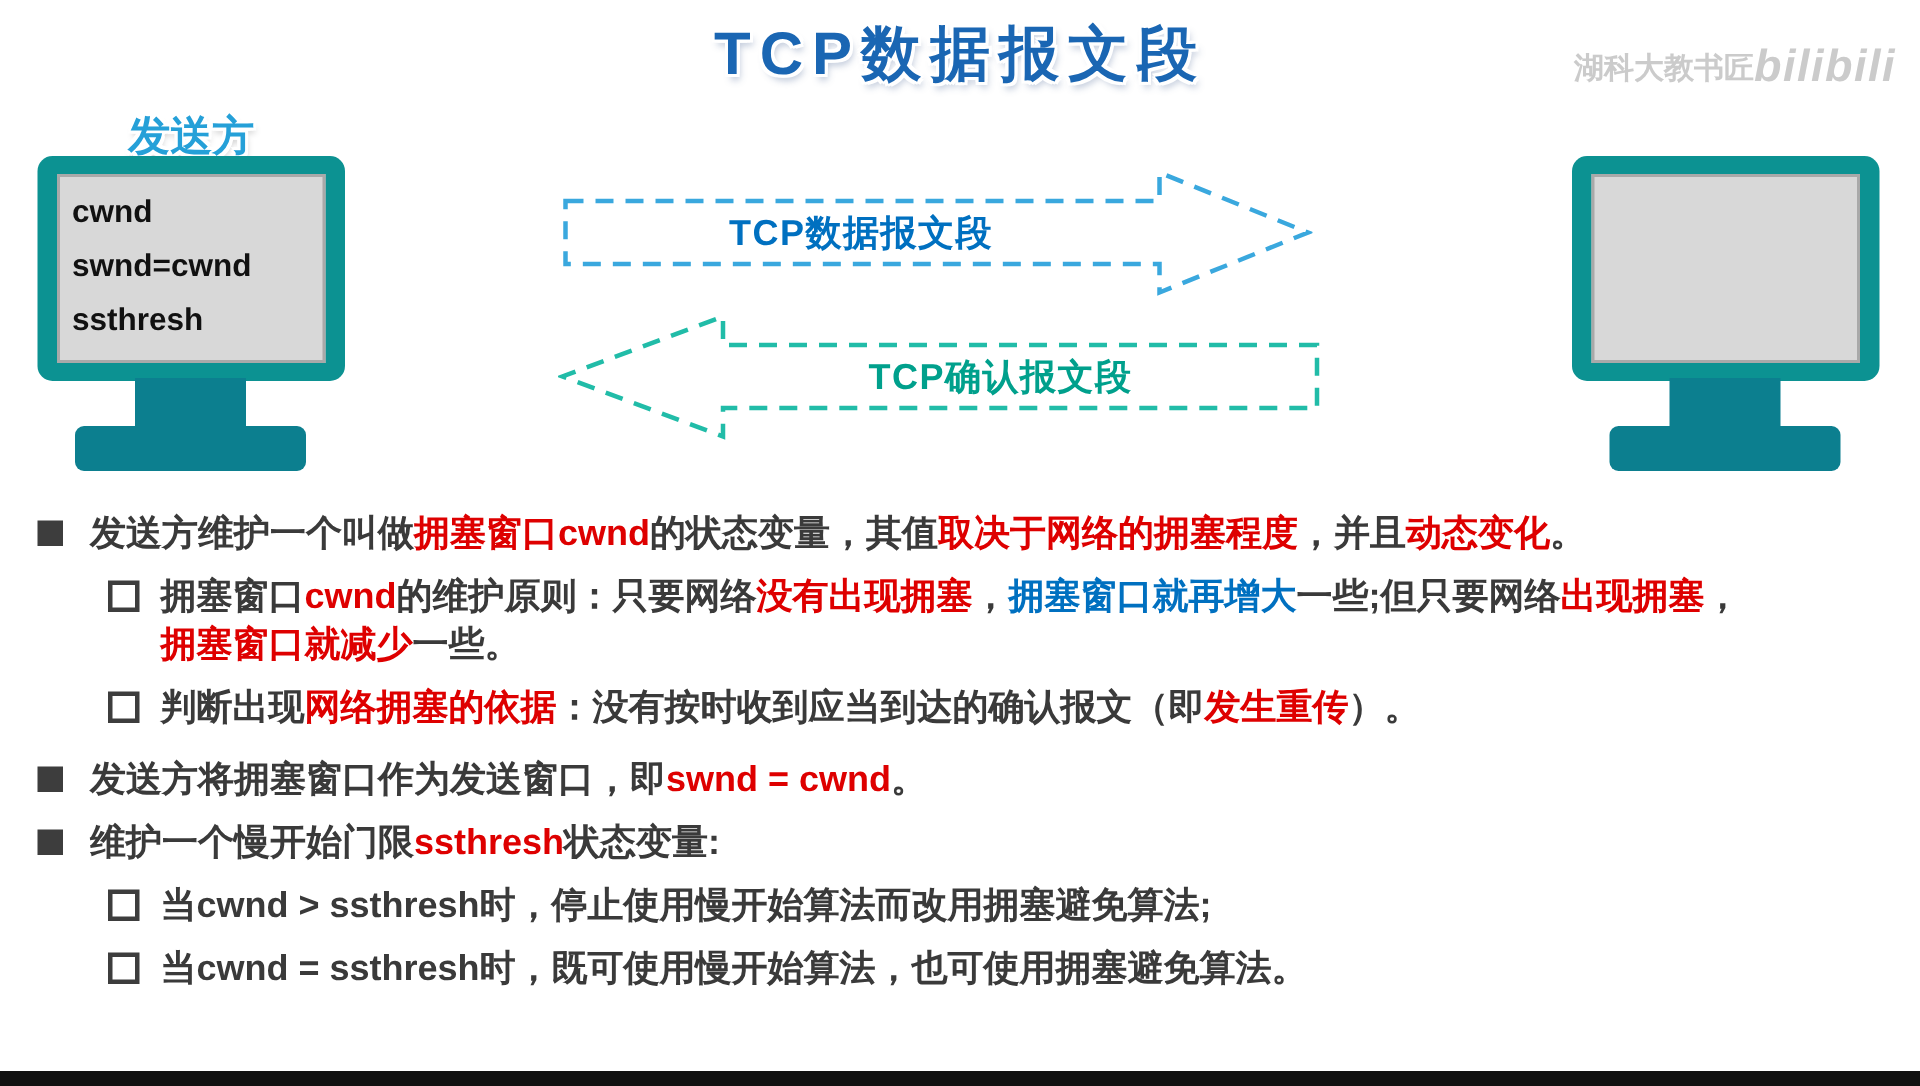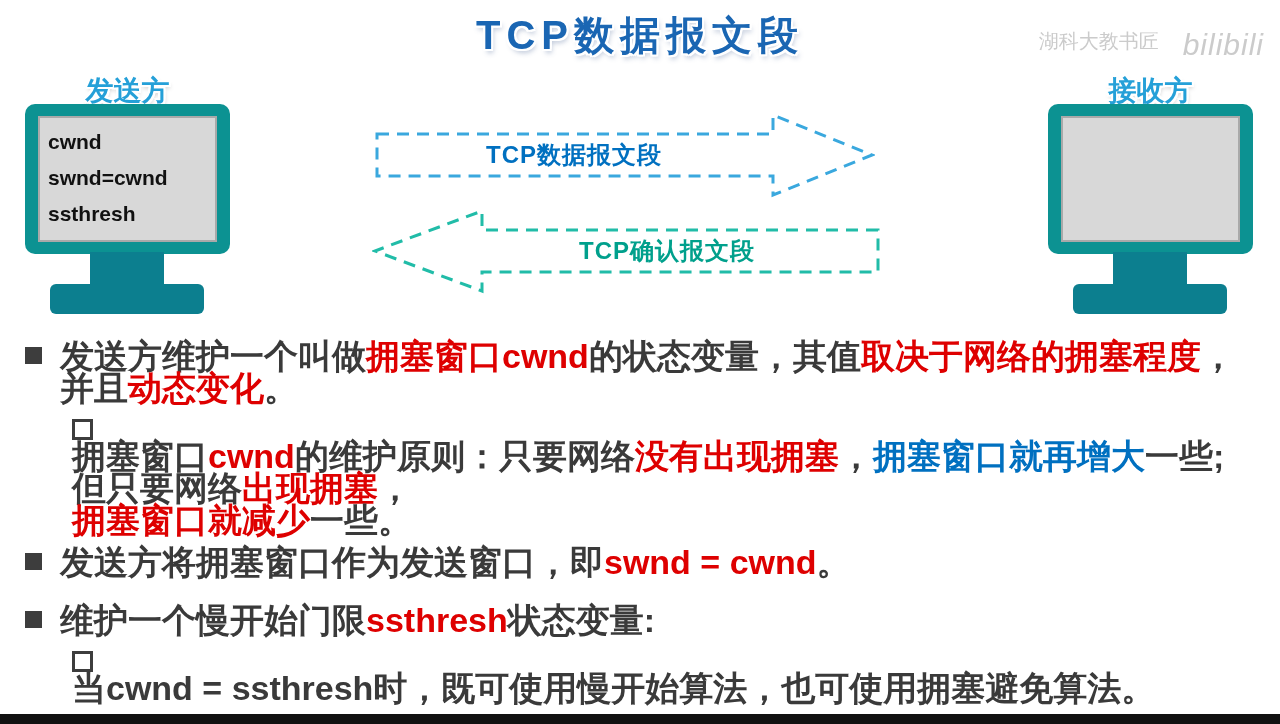--- a/index.html
+++ b/index.html
@@ -14,22 +14,22 @@
     font-size:40px;font-weight:bold;letter-spacing:6px;
     color:var(--title-blue,#1A66B3);
     text-shadow:
       -2px -2px 0 #fff, 2px -2px 0 #fff, -2px 2px 0 #fff, 2px 2px 0 #fff,
       0 -2px 0 #fff, 0 2px 0 #fff, -2px 0 0 #fff, 2px 0 0 #fff,
       2px 4px 5px rgba(60,90,140,.35);
   }
   
   .watermark{
     position:absolute;top:28px;right:16px;
-    color:var(--watermark-gray,#C6C6C6);font-weight:normal;font-size:20px;
-    opacity:.9;display:flex;align-items:flex-start;gap:24px;
+    color:var(--watermark-gray,#C6C6C6);font-weight:bold;font-size:20px;
+    opacity:.9;display:flex;align-items:center;gap:0;
     text-shadow:0 1px 0 #fff;
   }
   .watermark .bili{font-size:30px;font-style:italic;letter-spacing:1px;}
   
   .endpoint-label{
     position:absolute;top:72px;width:205px;text-align:center;
     font-size:28px;font-weight:bold;color:var(--endpoint-blue,#25A0D8);
     text-shadow:
       -2px -2px 0 #fff, 2px -2px 0 #fff, -2px 2px 0 #fff, 2px 2px 0 #fff,
       0 -2px 0 #fff, 0 2px 0 #fff, -2px 0 0 #fff, 2px 0 0 #fff,
@@ -66,23 +66,23 @@
   .ack-arrow{left:372px;top:208px;width:508px;height:86px;}
   .ack-arrow polygon{stroke:var(--ack-arrow,#21BCA8);}
   .arrow-label{
     position:absolute;top:22px;height:42px;display:flex;align-items:center;justify-content:center;
     font-size:24px;font-weight:bold;letter-spacing:1px;white-space:nowrap;
   }
   .data-arrow .arrow-label{left:0;width:398px;color:var(--data-label,#0070C0);}
   .ack-arrow .arrow-label{left:96px;width:398px;color:var(--ack-label,#00A08C);}
   
   .bullets{position:absolute;left:25px;top:340px;right:28px;}
-  .row{display:flex;align-items:flex-start;margin-bottom:10px;font-size:34px;font-weight:bold;line-height:32px;}
-  .row:nth-child(4){margin-top:26px;}
-  .row.level2{padding-left:47px;flex-direction:column;}
+  .row{display:flex;align-items:flex-start;margin-bottom:10px;font-size:24px;font-weight:bold;line-height:32px;}
+  .row:nth-child(4){margin-top:16px;}
+  .row.level2{padding-left:47px;}
   .sq-filled{flex:0 0 auto;width:17px;height:17px;background:#3d3d3d;margin:7px 18px 0 0;}
   .sq-hollow{flex:0 0 auto;width:15px;height:15px;border:3.5px solid #3d3d3d;background:#fff;margin:5px 14px 0 0;}
   .btxt{flex:1;}
   .c-dark{color:var(--text-dark,#3A3A3A);}
   .c-red{color:var(--text-red,#DE0000);}
   .c-blue{color:var(--text-blue,#0070C0);}
   
   .bottom-bar{position:absolute;left:0;right:0;bottom:0;height:10px;background:var(--bottom-bar,#111111);}
 </style>
 </head>
@@ -91,21 +91,20 @@
 <div class="stage">
 
   <div class="title">TCP数据报文段</div>
 
   <div class="watermark">
     <span>湖科大教书匠</span>
     <span class="bili">bilibili</span>
   </div>
 
   <div class="endpoint-label sender-label">发送方</div>
-  <div class="endpoint-label receiver-label">接收方</div>
 
   <div class="monitor sender">
     <div class="screen">
       <div class="line">cwnd</div>
       <div class="line">swnd=cwnd</div>
       <div class="line">ssthresh</div>
     </div>
   </div>
   <div class="stand-neck sender-neck"></div>
   <div class="stand-base sender-base"></div>
@@ -132,27 +131,35 @@
 
   <div class="bullets" id="bullets">
       <div class="row level1">
         <span class="sq-filled"></span>
         <span class="btxt"><span class="c-dark">发送方维护一个叫做</span><span class="c-red">拥塞窗口cwnd</span><span class="c-dark">的状态变量，其值</span><span class="c-red">取决于网络的拥塞程度</span><span class="c-dark">，并且</span><span class="c-red">动态变化</span><span class="c-dark">。</span></span>
       </div>
       <div class="row level2">
         <span class="sq-hollow"></span>
         <span class="btxt"><span class="c-dark">拥塞窗口</span><span class="c-red">cwnd</span><span class="c-dark">的维护原则：只要网络</span><span class="c-red">没有出现拥塞</span><span class="c-dark">，</span><span class="c-blue">拥塞窗口就再增大</span><span class="c-dark">一些;但只要网络</span><span class="c-red">出现拥塞</span><span class="c-dark">，</span><br><span class="c-red">拥塞窗口就减少</span><span class="c-dark">一些。</span></span>
       </div>
+      <div class="row level2">
+        <span class="sq-hollow"></span>
+        <span class="btxt"><span class="c-dark">判断出现</span><span class="c-red">网络拥塞的依据</span><span class="c-dark">：没有按时收到应当到达的确认报文（即</span><span class="c-red">发生重传</span><span class="c-dark">）。</span></span>
+      </div>
       <div class="row level1">
         <span class="sq-filled"></span>
         <span class="btxt"><span class="c-dark">发送方将拥塞窗口作为发送窗口，即</span><span class="c-red">swnd = cwnd</span><span class="c-dark">。</span></span>
       </div>
       <div class="row level1">
         <span class="sq-filled"></span>
         <span class="btxt"><span class="c-dark">维护一个慢开始门限</span><span class="c-red">ssthresh</span><span class="c-dark">状态变量:</span></span>
+      </div>
+      <div class="row level2">
+        <span class="sq-hollow"></span>
+        <span class="btxt"><span class="c-dark">当cwnd &gt; ssthresh时，停止使用慢开始算法而改用拥塞避免算法;</span></span>
       </div>
       <div class="row level2">
         <span class="sq-hollow"></span>
         <span class="btxt"><span class="c-dark">当cwnd = ssthresh时，既可使用慢开始算法，也可使用拥塞避免算法。</span></span>
       </div>
     </div>
 
   <div class="bottom-bar"></div>
 </div>
 

